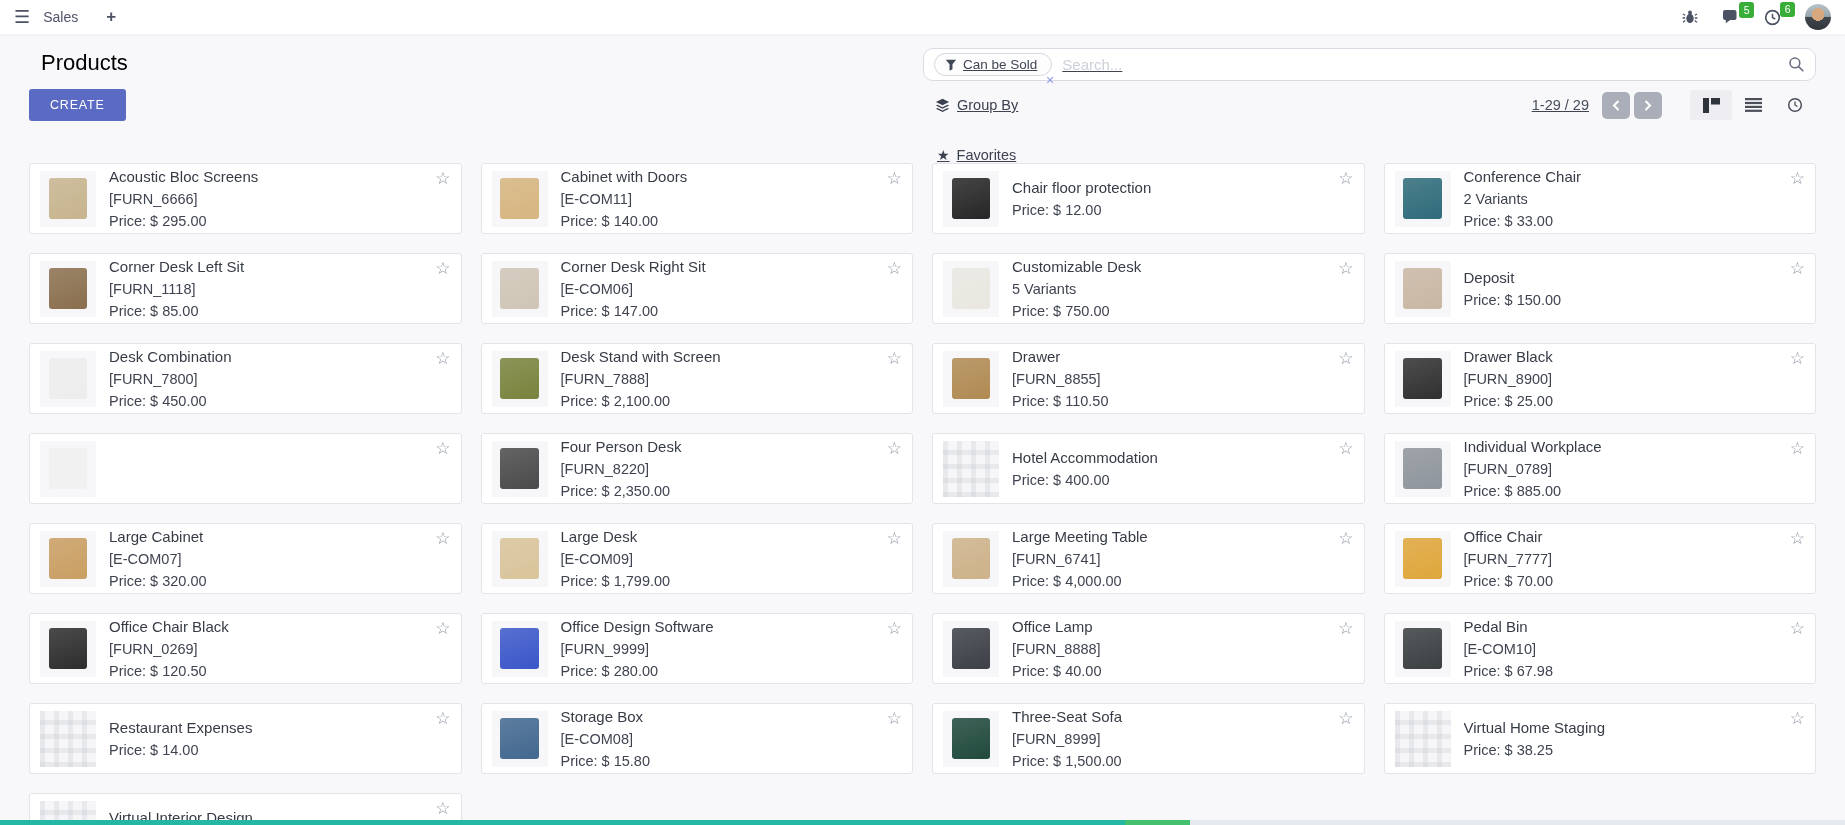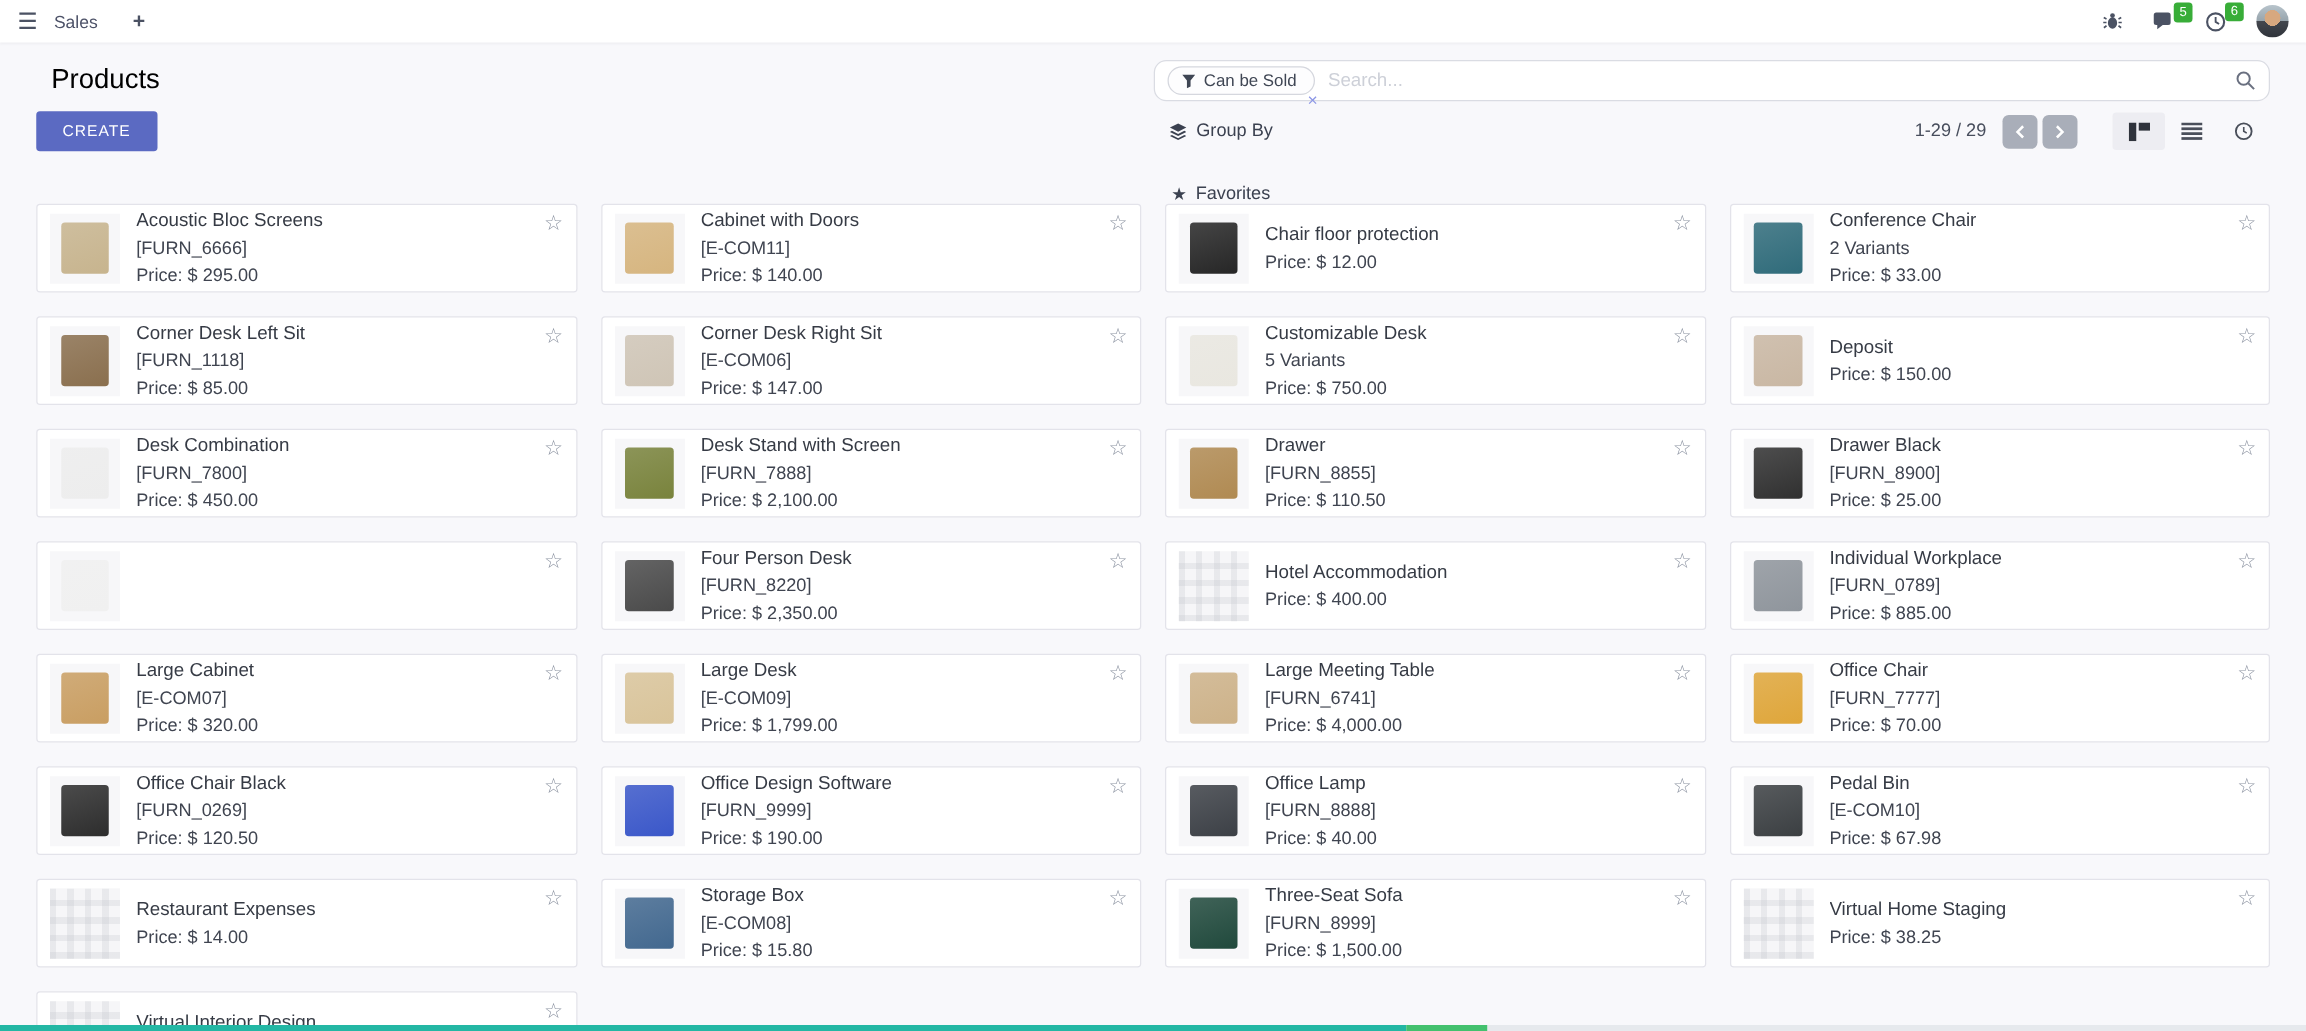--- a/index.html
+++ b/index.html
@@ -44,21 +44,21 @@
   .cp-row { display:flex; align-items:flex-start; justify-content: space-between; }
   .cp-left { padding-top: 16px; }
   .page-title { font-size: 22px; color:#000000; margin-left: 12px; }
   .create-btn {
     margin-top: 13px; display:inline-block;
     background: var(--accent, #5b6ac2); color:#fff;
     border:none; border-radius: 3px;
     font-family: inherit; font-size: 12.5px; letter-spacing: .8px;
     padding: 9px 21px; cursor:pointer;
   }
-  .cp-right { width: 893px; padding-top: 14px; }
+  .cp-right { width: 893px; padding-top: 14px; text-decoration: underline; }
   .searchbar {
     position: relative;
     height: 33px; background:#fff;
     border: 1px solid #dadce3; border-radius: 10px;
     display:flex; align-items:center;
     padding: 0 10px;
   }
   .facet {
     display:flex; align-items:center; gap:6px;
     border: 1px solid #d5d7de; border-radius: 14px;
@@ -516,21 +516,21 @@
     <span class="fav-star">☆</span>
   </div>
 
   <div class="card">
     <div class="thumb">
           <div class="swatch" style="background: linear-gradient(160deg, rgba(58, 87, 201, 0.85), rgb(58, 87, 201));"></div>
         </div>
     <div class="info">
       <div class="p-name">Office Design Software</div>
       <div class="p-detail">[FURN_9999]</div>
-      <div class="p-price">Price: $ 190.00</div>
+      <div class="p-price">Price: $ 280.00</div>
     </div>
     <span class="fav-star">☆</span>
   </div>
 
   <div class="card">
     <div class="thumb">
           <div class="swatch" style="background: linear-gradient(160deg, rgba(60, 64, 70, 0.85), rgb(60, 64, 70));"></div>
         </div>
     <div class="info">
       <div class="p-name">Office Lamp</div>

